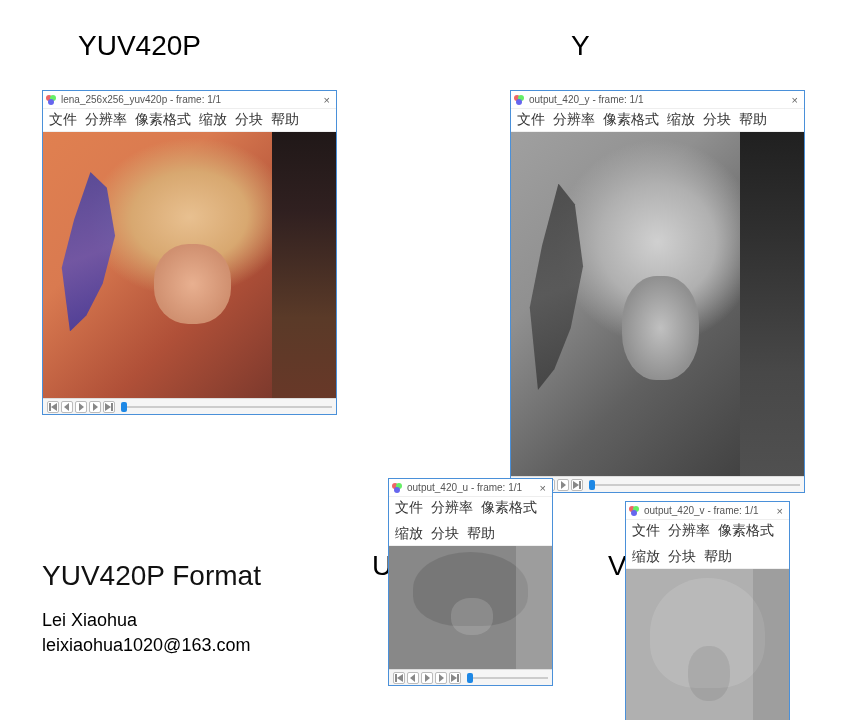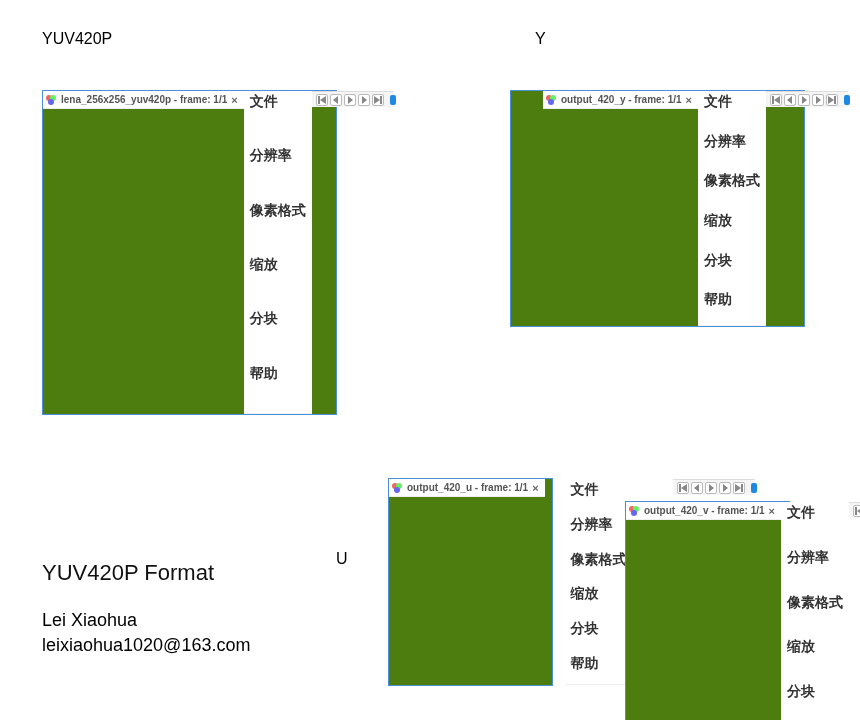--- a/index.html
+++ b/index.html
@@ -6,31 +6,31 @@
   body {
     width: 860px;
     height: 720px;
     background: #ffffff;
     font-family: "Segoe UI", Arial, sans-serif;
     position: relative;
     overflow: hidden;
   }
   .label {
     position: absolute;
-    font-size: 16px;
+    font-size: 28px;
     font-weight: 400;
     color: #000;
+    margin-left: 36px;
   }
   .win {
     position: absolute;
     border: 1px solid #4a90d9;
-    background: #4d7c0f;
+    background: #c2410c;
     display: flex;
-    flex-direction: row;
-    font-weight: bold;
+    flex-direction: column;
   }
   .titlebar {
     height: 18px;
     display: flex;
     align-items: center;
     padding: 0 2px;
     font-size: 10px;
     color: #555;
     background: #fff;
     border-bottom: 1px solid #eee;
@@ -233,21 +233,21 @@
     background: #1e88e5;
     border-radius: 2px;
   }
   .credits {
     position: absolute;
     font-size: 18px;
     color: #000;
   }
   .format-title {
     position: absolute;
-    font-size: 22px;
+    font-size: 28px;
     color: #111;
   }
 </style>
 </head>
 <body>
 
 <div class="label" style="left:42px; top:30px;">YUV420P</div>
 <div class="label" style="left:535px; top:30px;">Y</div>
 <div class="label" style="left:336px; top:550px;">U</div>
 <div class="label" style="left:572px; top:550px;">V</div>
@@ -309,21 +309,21 @@
           <polygon points="0,0 0,8 6,4" fill="#888"></polygon>
           <rect x="6" y="0" width="2" height="8" fill="#888"></rect>
         </svg>
       </div>
     <div class="slider-track">
         <div class="slider-thumb"></div>
       </div>
   </div>
 </div>
 
-<div class="win" style="left:510px; top:90px; width:295px; height:237px;padding-left:32px;">
+<div class="win" style="left:510px; top:90px; width:295px; height:403px;">
   <div class="titlebar">
     <span class="appicon">
       <svg viewBox="0 0 12 12" width="12" height="12">
           <circle cx="4" cy="4" r="3" fill="#e66"></circle>
           <circle cx="8" cy="4" r="3" fill="#6e6"></circle>
           <circle cx="6" cy="8" r="3" fill="#66e"></circle>
         </svg>
     </span>
     <span class="title-text">output_420_y - frame: 1/1</span>
     <span class="close-x">×</span>
@@ -369,21 +369,21 @@
           <polygon points="0,0 0,8 6,4" fill="#888"></polygon>
           <rect x="6" y="0" width="2" height="8" fill="#888"></rect>
         </svg>
       </div>
     <div class="slider-track">
         <div class="slider-thumb"></div>
       </div>
   </div>
 </div>
 
-<div class="win" style="left:388px; top:478px; width:165px; height:208px;gap:20px;">
+<div class="win" style="left:388px; top:478px; width:165px; height:208px;">
   <div class="titlebar">
     <span class="appicon">
       <svg viewBox="0 0 12 12" width="12" height="12">
           <circle cx="4" cy="4" r="3" fill="#e66"></circle>
           <circle cx="8" cy="4" r="3" fill="#6e6"></circle>
           <circle cx="6" cy="8" r="3" fill="#66e"></circle>
         </svg>
     </span>
     <span class="title-text">output_420_u - frame: 1/1</span>
     <span class="close-x">×</span>

